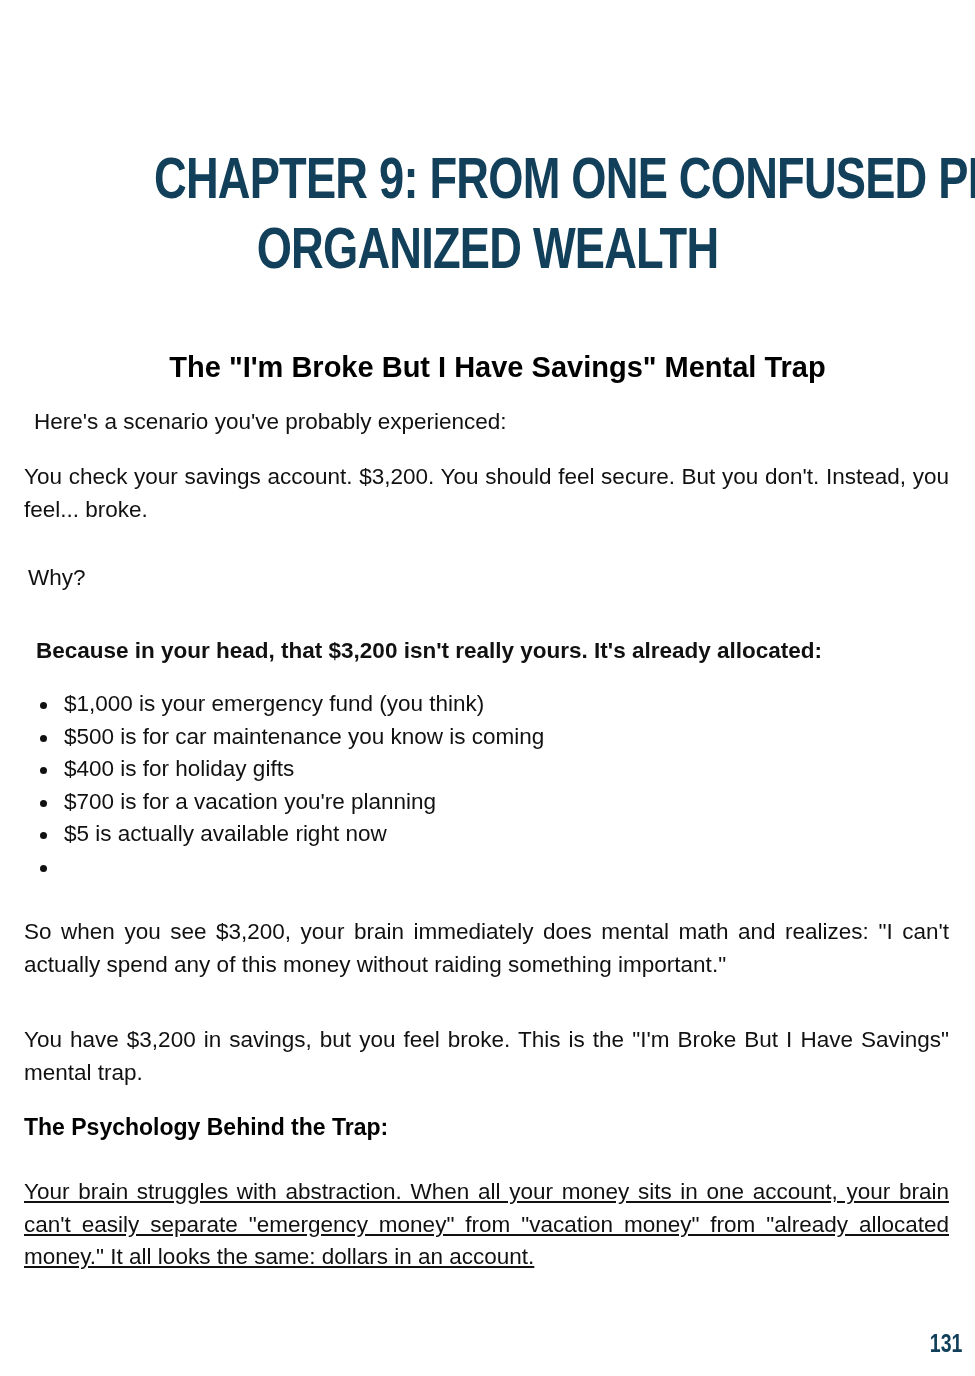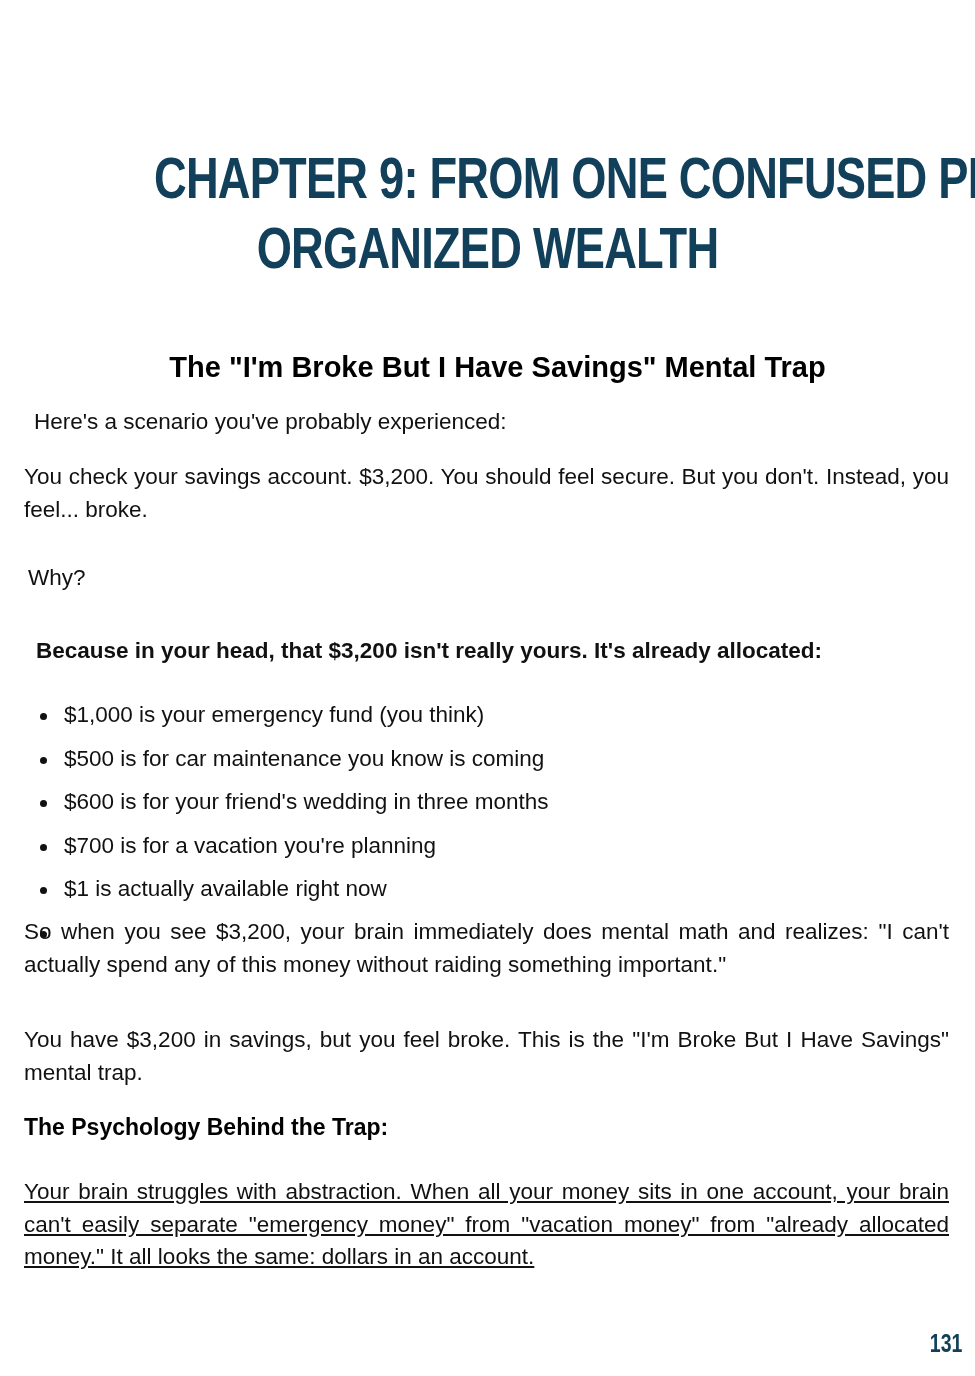--- a/index.html
+++ b/index.html
@@ -24,21 +24,21 @@
     .body-text {
       position: absolute; left: 24px; width: 925px;
       font-size: 22.5px; line-height: 32.5px; color: #111111;
     }
     .body-text.justify { text-align: justify; text-align-last: left; }
     .bullets {
       position: absolute; left: 24px; top: 688px; width: 900px;
       margin: 0; padding: 0; list-style: none;
       font-size: 22.5px; line-height: 32.5px;
     }
-    .bullets li { position: relative; padding-left: 40px; height: 32.5px; margin-top: 11px; }
+    .bullets li { position: relative; padding-left: 40px; height: 32.5px; }
     .bullets li::before {
       content: ""; position: absolute; left: 16px; top: 14px;
       width: 7px; height: 7px; border-radius: 50%; background: #111111;
     }
     .subhead {
       position: absolute; left: 24px; top: 1111px;
       font-weight: bold; font-size: 23px; line-height: 32.5px; color: #000000;
     }
     .page-number {
       position: absolute; right: 13px; top: 1328px;
@@ -60,23 +60,23 @@
 
 <p class="body-text justify" style="top:461px; margin:0;">You check your savings account. $3,200. You should feel secure. But you don't. Instead, you feel... broke.</p>
 
 <p class="body-text" style="top:558px; margin:4px;">Why?</p>
 
 <p class="body-text" style="top:623px; margin:12px;font-weight:bold;">Because in your head, that $3,200 isn't really yours. It's already allocated:</p>
 
 <ul class="bullets">
   <li>$1,000 is your emergency fund (you think)</li>
   <li>$500 is for car maintenance you know is coming</li>
-  <li>$600 is for your friend's wedding in three months</li>
+  <li>$400 is for holiday gifts</li>
   <li>$700 is for a vacation you're planning</li>
-  <li>$1 is actually available right now</li>
+  <li>$5 is actually available right now</li>
   <li></li>
 </ul>
 
 <p class="body-text justify" style="top:916px; margin:0;">So when you see $3,200, your brain immediately does mental math and realizes: "I can't actually spend any of this money without raiding something important."</p>
 
 <p class="body-text justify" style="top:1024px; margin:0;">You have $3,200 in savings, but you feel broke. This is the "I'm Broke But I Have Savings" mental trap.</p>
 
 <h3 class="subhead" style="margin:0;">The Psychology Behind the Trap:</h3>
 
 <p class="body-text justify" style="top:1176px; margin:0;text-decoration:underline;">Your brain struggles with abstraction. When all your money sits in one account, your brain can't easily separate "emergency money" from "vacation money" from "already allocated money." It all looks the same: dollars in an account.</p>

